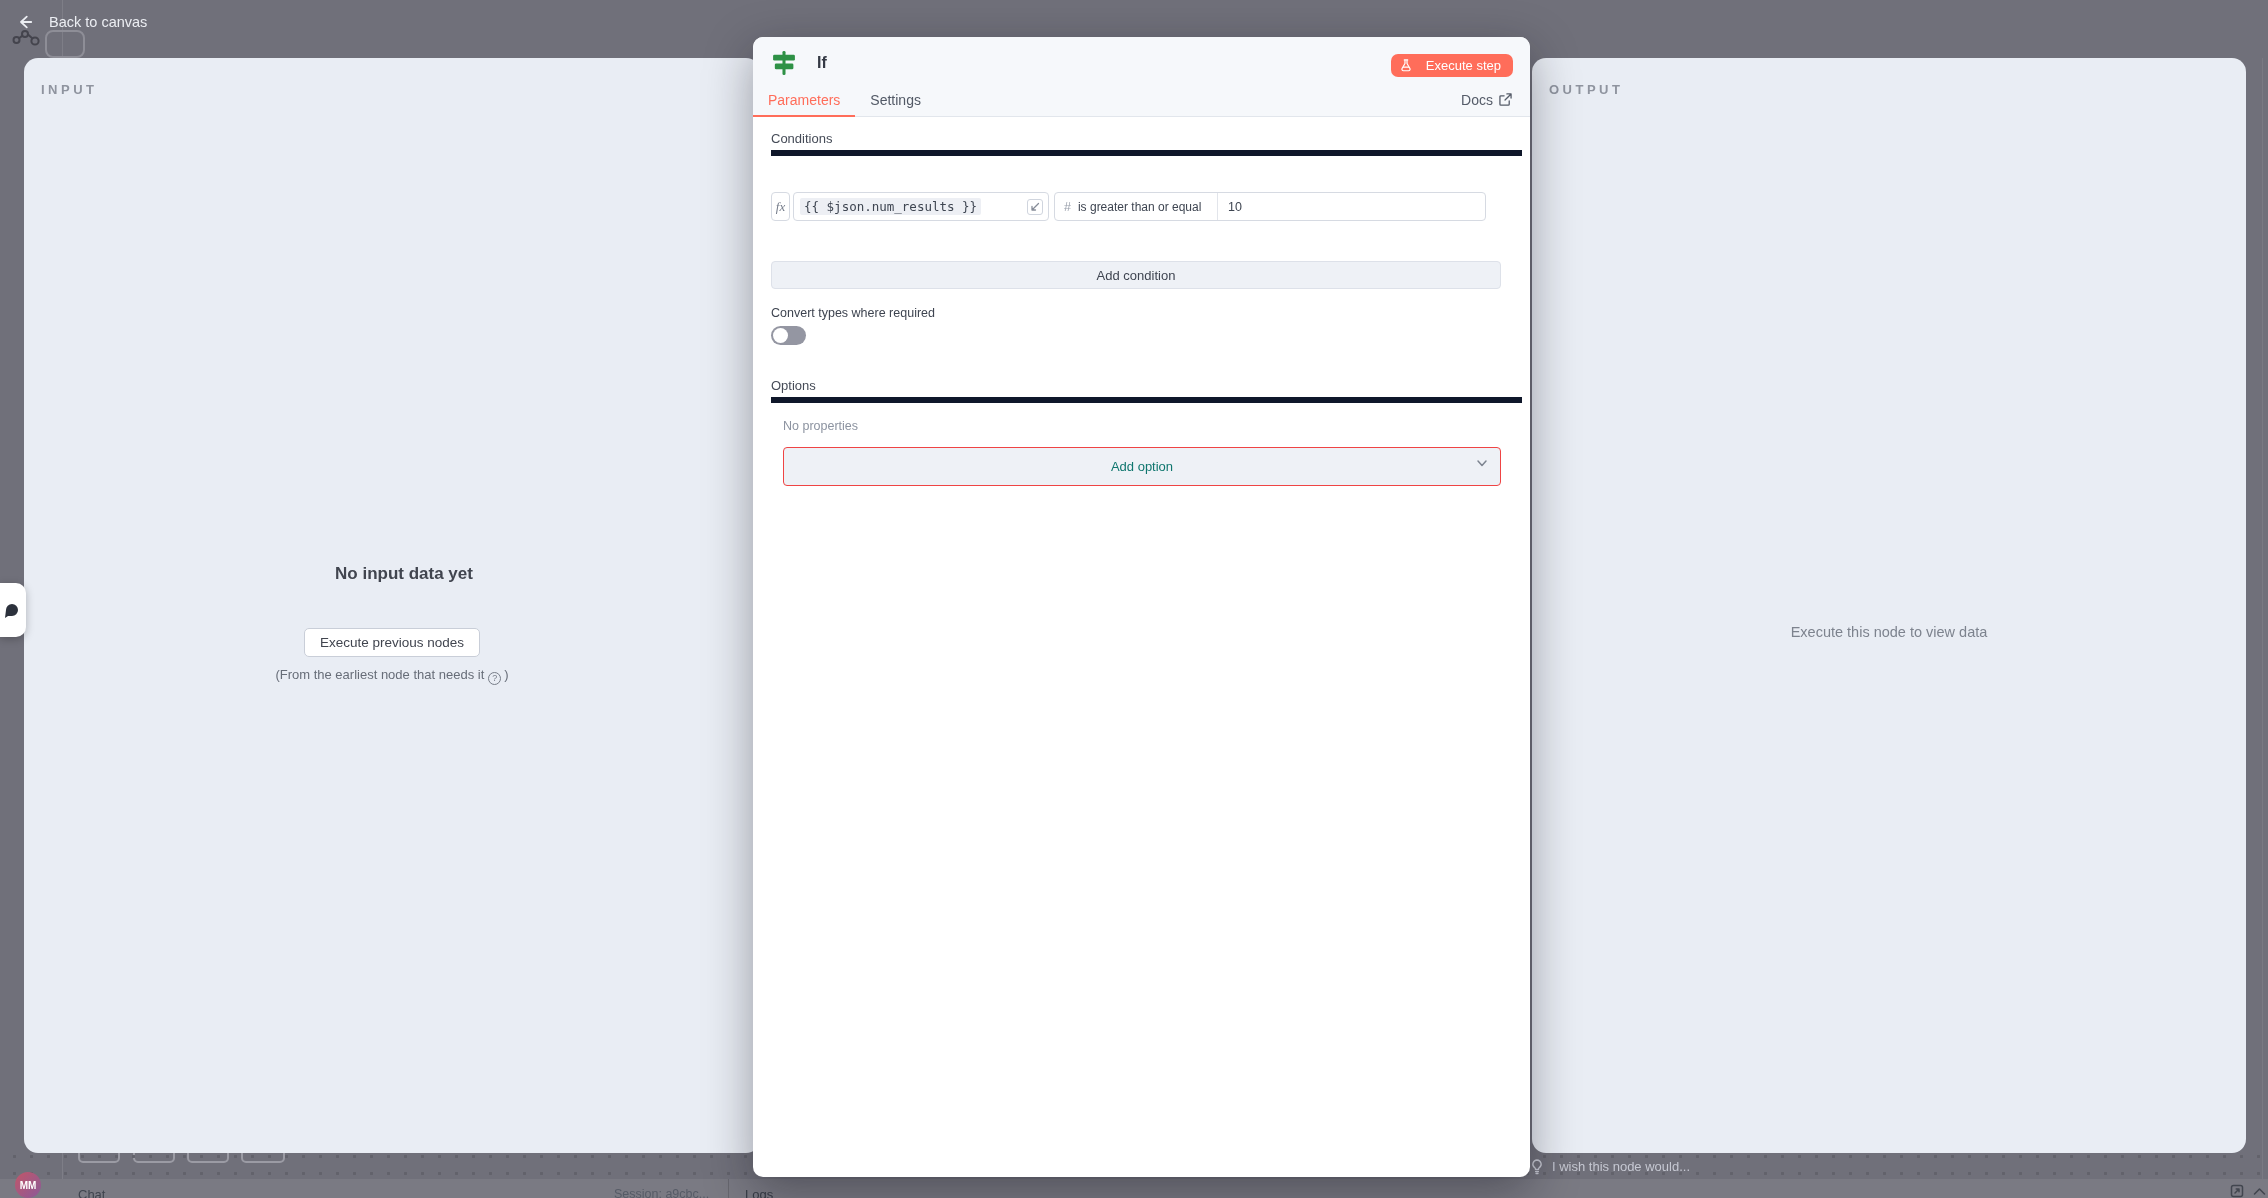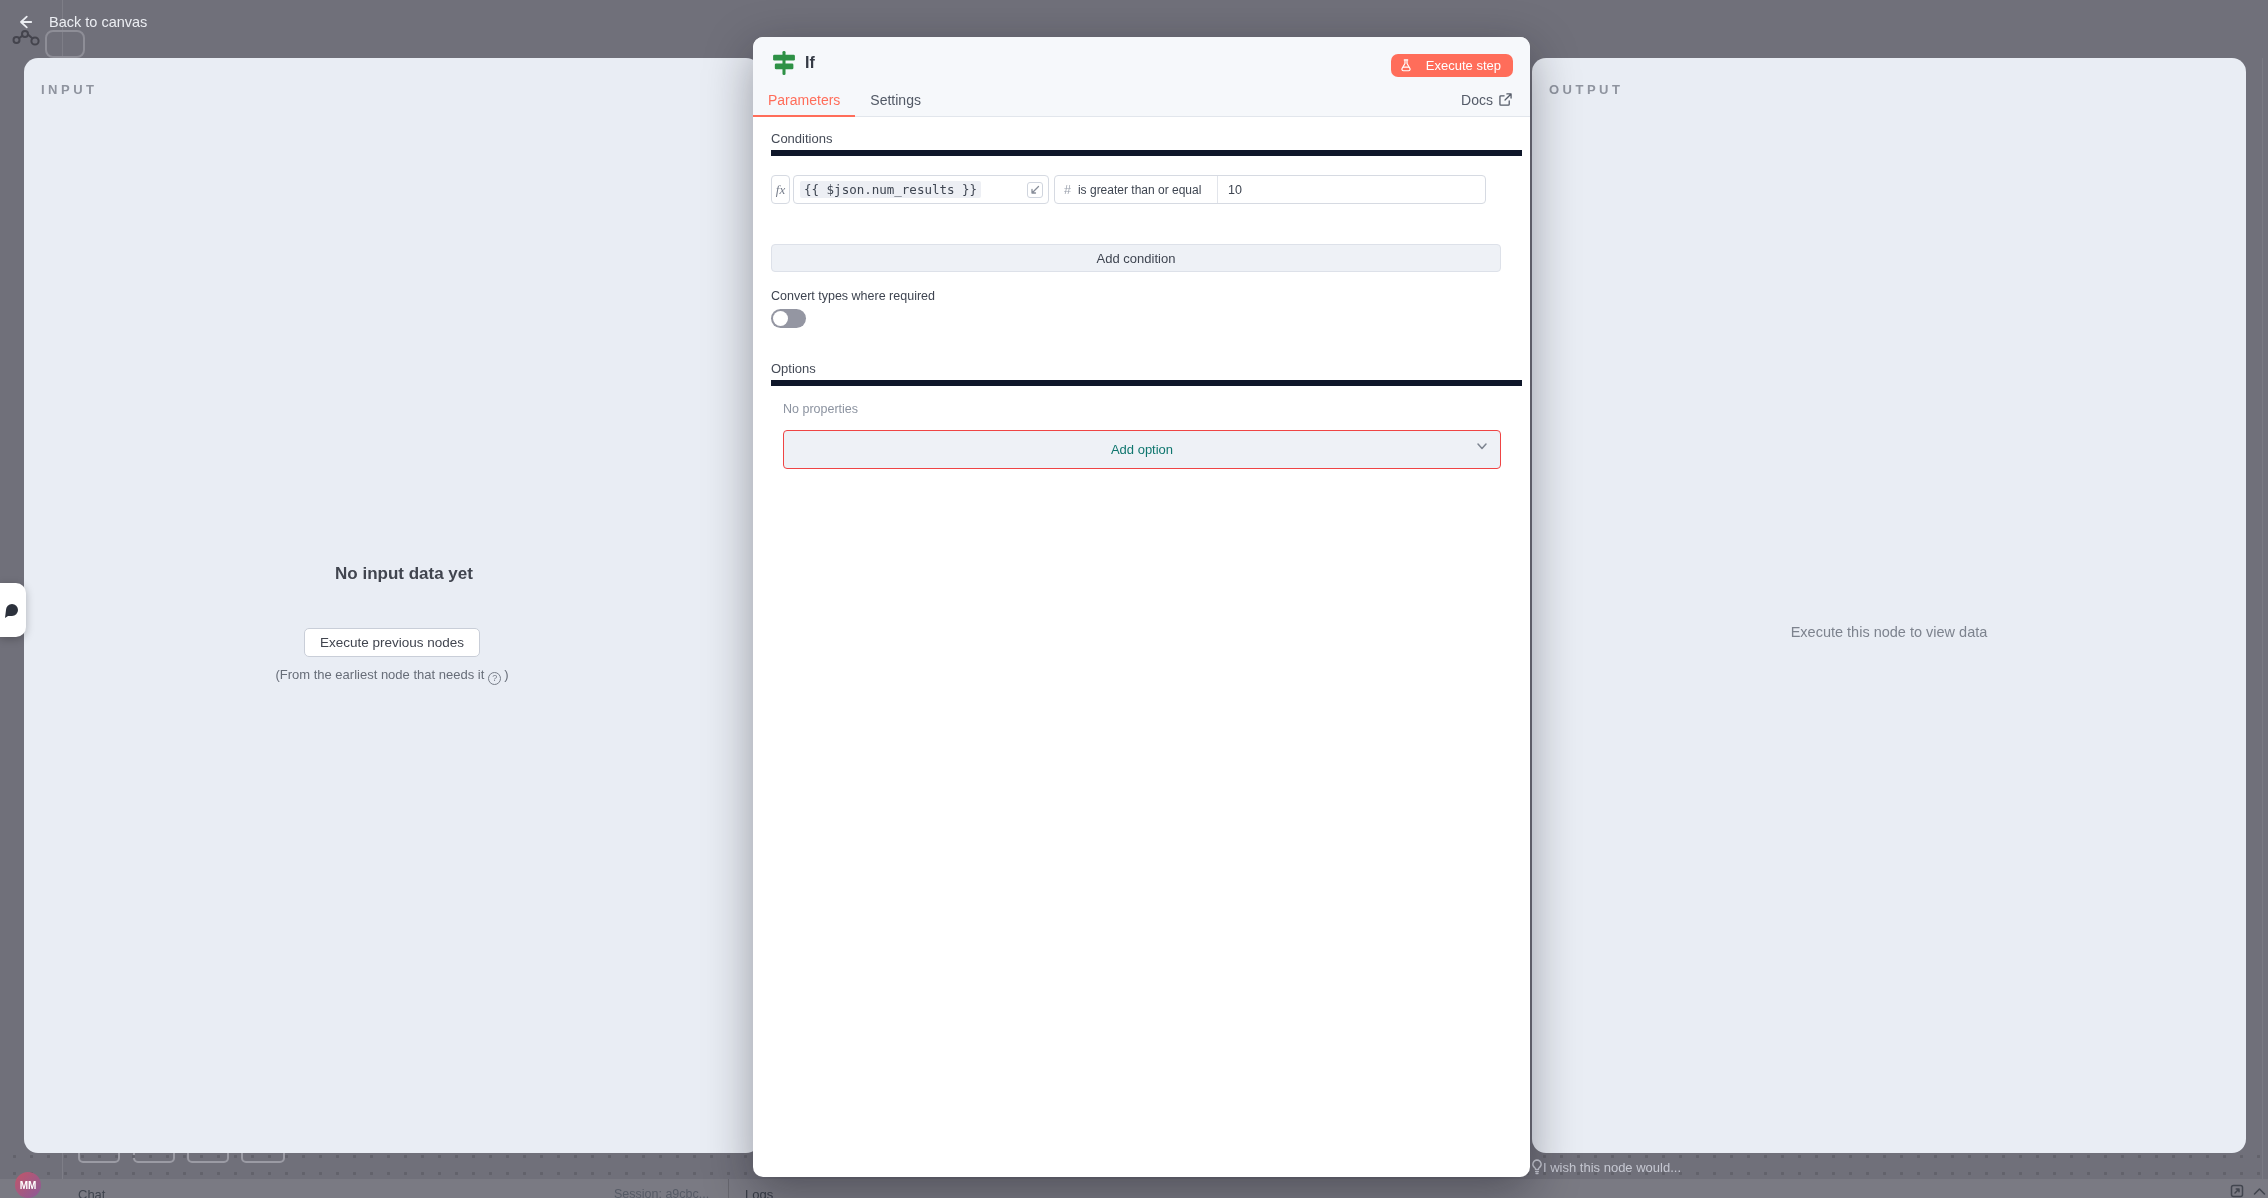--- a/index.html
+++ b/index.html
@@ -54,39 +54,39 @@
   .side-tab { position:absolute; left:0; top:583px; width:26px; height:54px; background:#ffffff;
     border-radius:0 10px 10px 0; z-index:5; box-shadow:0 2px 8px rgba(0,0,0,.25); cursor:pointer;
     display:flex; align-items:center; }
 
   
   .modal { position:absolute; left:753px; top:37px; width:777px; height:1140px;
     background:#ffffff; border-radius:10px; z-index:6;
     box-shadow:0 14px 48px rgba(15,15,25,.38); }
   .modal-top { position:relative; height:80px; background:#f6f8fb;
     border-bottom:1px solid #e2e6ec; border-radius:10px 10px 0 0; }
-  .node-title-row { position:absolute; left:20px; top:14px; display:flex; align-items:center; gap:10px; }
+  .node-title-row { position:absolute; left:20px; top:14px; display:flex; align-items:center; gap:22px; }
   .node-title { font-size:16px; font-weight:700; color:#343944; }
   .execute-step { position:absolute; right:17px; top:17px; height:23px; padding:0 12px 0 9px;
     background:#ff6d5a; border:none; border-radius:7px; color:#ffffff; font-size:13px;
     font-family:inherit; display:flex; align-items:center; gap:14px; cursor:pointer; }
   .tabs-row { position:absolute; left:0; right:0; bottom:0; height:33px; display:flex;
     align-items:stretch; }
   .tab { padding:0 15px; display:flex; align-items:center; font-size:14px; color:#525966;
     position:relative; cursor:pointer; }
   .tab.active { color:#ff6d5a; }
   .tab.active::after { content:""; position:absolute; left:0; right:0; bottom:-1px; height:2px;
     background:#ff6d5a; }
   .docs-link { margin-left:auto; margin-right:18px; display:flex; align-items:center; gap:6px;
     font-size:14px; color:#555c69; cursor:pointer; }
 
   .modal-body { position:relative; padding:14px 8px 0 18px; }
   .section-head { font-size:13px; color:#454b57; padding-bottom:4px;
     border-bottom:6px solid #0f172a; }
-  .cond-row { margin-top:19px; display:flex; height:29px; }
+  .cond-row { margin-top:36px; display:flex; height:29px; }
   .fx-btn { width:19px; background:#fff; border:1px solid #d6dae2; border-radius:4px;
     font-family:"Liberation Serif", serif; font-style:italic; font-size:13px; color:#767d8b;
     display:flex; align-items:center; justify-content:center; cursor:pointer; margin-right:3px; }
   .expr-box { width:256px; background:#fff; border:1px solid #d6dae2; border-radius:4px;
     display:flex; align-items:center; padding:0 6px; position:relative; margin-right:5px; }
   .expr-text { font-family:"DejaVu Sans Mono", monospace; font-size:12.5px; color:#3e4551;
     background:#edeff4; border-radius:2px; padding:1px 4px; white-space:nowrap; }
   .expr-expand { position:absolute; right:5px; top:6px; width:16px; height:16px; background:#fff;
     border:1px solid #d0d5de; border-radius:3px; display:flex; align-items:center;
     justify-content:center; cursor:pointer; }
@@ -116,22 +116,22 @@
   
   .avatar { position:absolute; left:15px; top:1172px; width:26px; height:26px; border-radius:50%;
     background:linear-gradient(135deg,#c25668,#8a5a99); color:#fff; font-size:10px;
     font-weight:700; display:flex; align-items:center; justify-content:center; z-index:5; }
   .chat-label { position:absolute; left:78px; top:1187px; font-size:13px; font-weight:500;
     color:#3f444e; z-index:3; }
   .session-label { position:absolute; left:614px; top:1187px; font-size:12.5px; color:#565b66;
     z-index:3; }
   .logs-label { position:absolute; left:745px; top:1187px; font-size:13px; font-weight:500;
     color:#373c46; z-index:3; }
-  .wish-row { position:absolute; left:1531px; top:1159px; display:flex; align-items:center;
-    gap:0; color:#c6c8d2; font-size:13px; z-index:3; cursor:text; }
+  .wish-row { position:absolute; left:1531px; top:1159px; display:flex; 
+    gap:9px; color:#c6c8d2; font-size:13px; z-index:3; cursor:text; }
   .corner-icons { position:absolute; left:2230px; top:1184px; display:flex; gap:9px;
     align-items:center; color:#42464f; z-index:3; }
 </style>
 </head>
 <body>
 
 <div class="screen">
 
   <div class="canvas-vline vline-top"></div>
   <div class="canvas-vline vline-bottom"></div>

